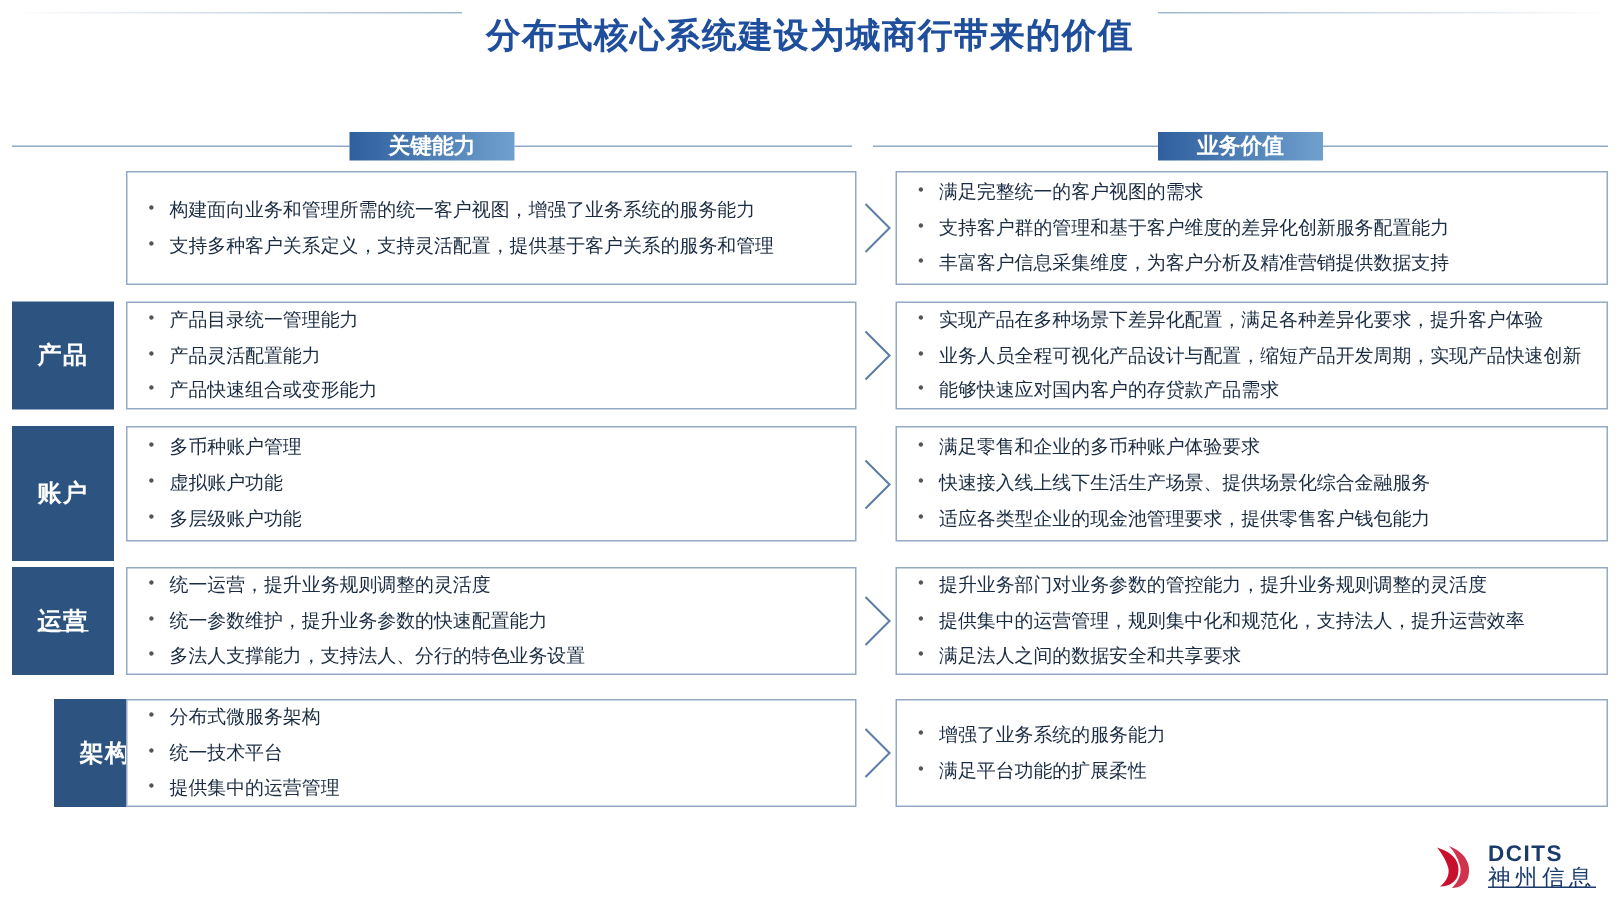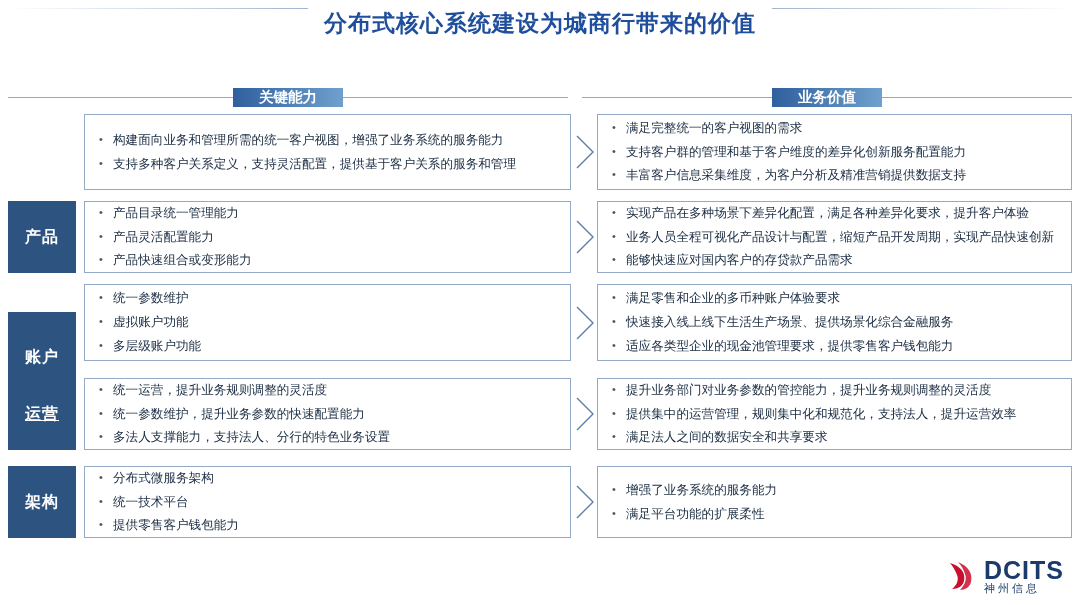--- a/index.html
+++ b/index.html
@@ -147,29 +147,30 @@
     width: 34px;
     height: 34px;
     margin-right: 6px;
   }
   .logo-texts {
     display: flex;
     flex-direction: column;
     line-height: 1.05;
   }
   .logo-en {
-    font-size: 25px;
+    font-size: 15px;
     font-weight: bold;
     color: #1a3b6b;
     letter-spacing: 1px;
   }
   .logo-cn {
-    font-size: 11px;
+    font-size: 15px;
     color: #1a3b6b;
     letter-spacing: 3px;
+    text-decoration: underline;
   }
 </style>
 </head>
 <body>
 
 <div class="slide">
 
   <div class="title-bar">
     <div class="rule"></div>
     <div class="title-text">分布式核心系统建设为城商行带来的价值</div>
@@ -250,25 +251,25 @@
             <span class="bullet-dot">•</span>
             <span class="bullet-text">业务人员全程可视化产品设计与配置，缩短产品开发周期，实现产品快速创新</span>
           </div>
           <div class="bullet-line">
             <span class="bullet-dot">•</span>
             <span class="bullet-text">能够快速应对国内客户的存贷款产品需求</span>
           </div>
         </div>
       </div>
       <div class="row" style="top: 284px; height: 77px;">
-        <div class="label-box" style="height: 90px; margin-top: 28px;">账户</div>
+        <div class="label-box" style="height: 90px;">账户</div>
         <div class="panel left-panel" style="height: 77px;">
           <div class="bullet-line">
             <span class="bullet-dot">•</span>
-            <span class="bullet-text">统一参数维护</span>
+            <span class="bullet-text">多币种账户管理</span>
           </div>
           <div class="bullet-line">
             <span class="bullet-dot">•</span>
             <span class="bullet-text">虚拟账户功能</span>
           </div>
           <div class="bullet-line">
             <span class="bullet-dot">•</span>
             <span class="bullet-text">多层级账户功能</span>
           </div>
         </div>
@@ -322,33 +323,33 @@
             <span class="bullet-dot">•</span>
             <span class="bullet-text">提供集中的运营管理，规则集中化和规范化，支持法人，提升运营效率</span>
           </div>
           <div class="bullet-line">
             <span class="bullet-dot">•</span>
             <span class="bullet-text">满足法人之间的数据安全和共享要求</span>
           </div>
         </div>
       </div>
       <div class="row" style="top: 466px; height: 72px;">
-        <div class="label-box" style="height: 72px;">架构</div>
+        <div class="label-box" style="height: 72px; margin-left: 28px;">架构</div>
         <div class="panel left-panel" style="height: 72px;">
           <div class="bullet-line">
             <span class="bullet-dot">•</span>
             <span class="bullet-text">分布式微服务架构</span>
           </div>
           <div class="bullet-line">
             <span class="bullet-dot">•</span>
             <span class="bullet-text">统一技术平台</span>
           </div>
           <div class="bullet-line">
             <span class="bullet-dot">•</span>
-            <span class="bullet-text">提供零售客户钱包能力</span>
+            <span class="bullet-text">提供集中的运营管理</span>
           </div>
         </div>
         <div class="arrow" style="top: 18px;">
           <svg width="22" height="36" viewBox="0 0 22 36">
             <polyline points="3,2 19,18 3,34" fill="none" stroke="#5d7ea6" stroke-width="1.4"></polyline>
           </svg>
         </div>
         <div class="panel right-panel" style="height: 72px;">
           <div class="bullet-line">
             <span class="bullet-dot">•</span>

